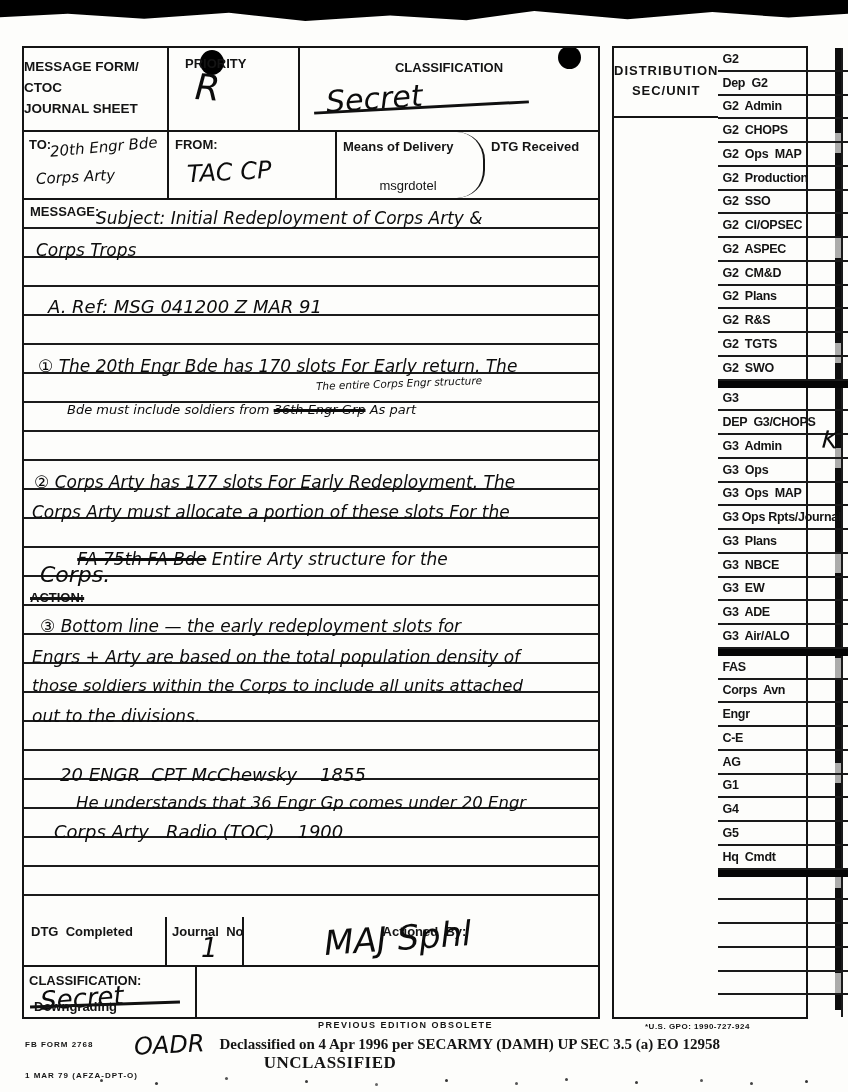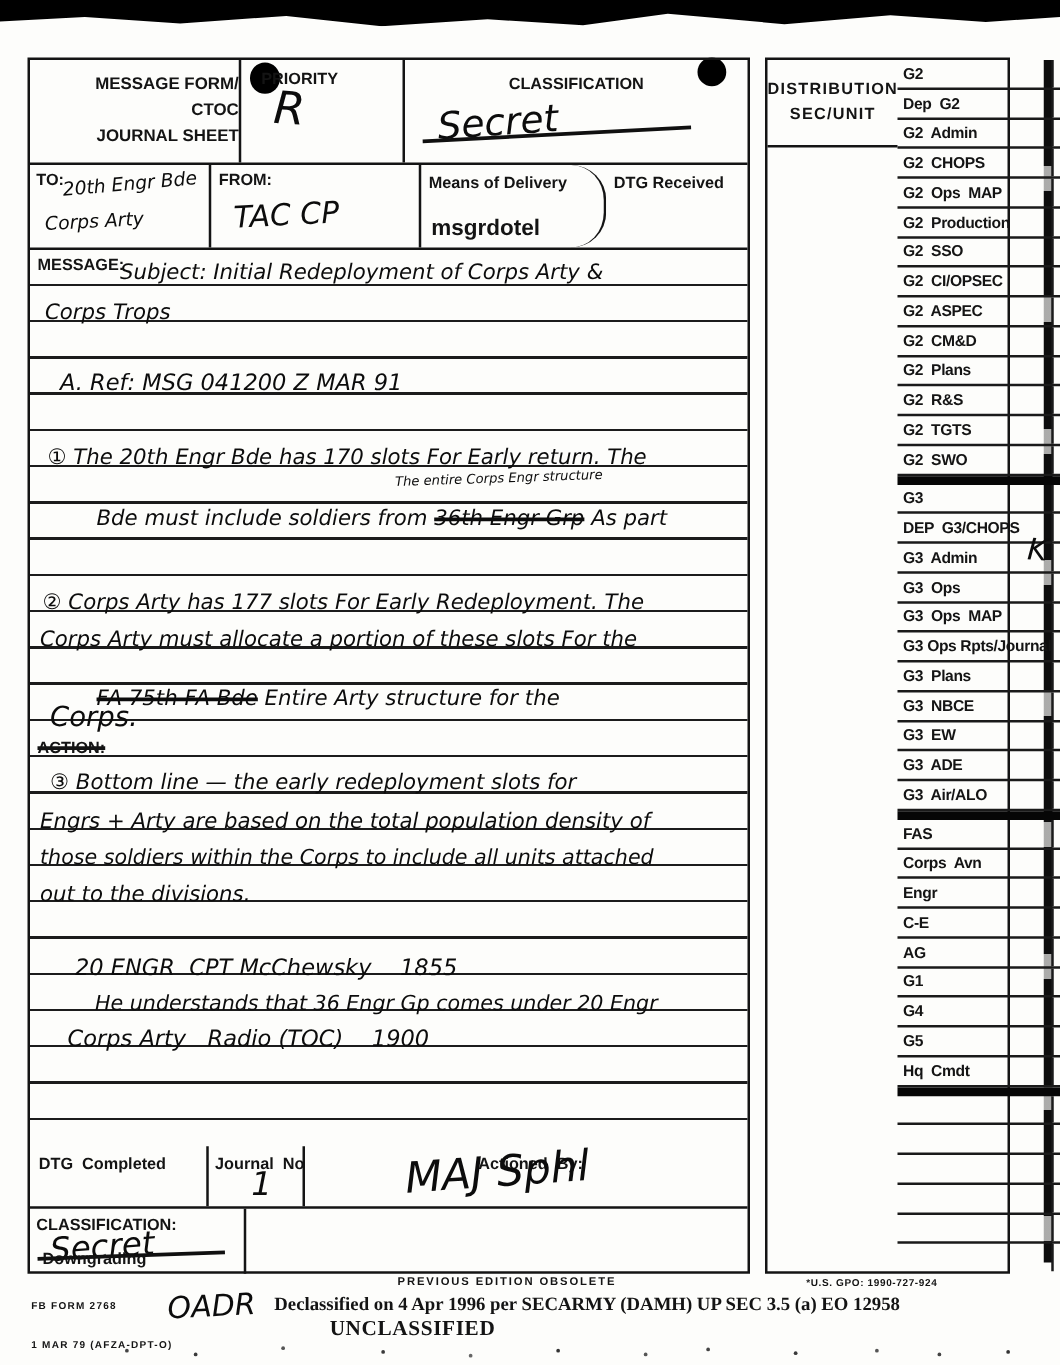--- a/index.html
+++ b/index.html
@@ -29,29 +29,29 @@
   
   .form-main {
     position: absolute; left: 22px; top: 46px; width: 578px; height: 973px;
     border: 2.5px solid #141414;
   }
   .plabel { font-weight: bold; font-size: 13px; white-space: pre; }
   .row { display: flex; width: 100%; position: absolute; left: 0; }
   .hdr-row { top: 0; height: 84px; border-bottom: 2.5px solid #141414; }
   .cell { position: relative; height: 100%; }
   .br { border-right: 2.5px solid #141414; }
-  .cell-title { width: 145px; text-align: right; padding-top: 9px; font-weight: bold; font-size: 13.5px; line-height: 1.55; margin-left: 24px; }
+  .cell-title { width: 145px; text-align: left; padding-top: 9px; font-weight: bold; font-size: 13.5px; line-height: 1.55; }
   .cell-priority { width: 131px; padding: 6px 0 0 16px; }
   .cell-class { flex: 1; text-align: center; padding-top: 10px; }
   .route-row { top: 84px; height: 68px; border-bottom: 2.5px solid #141414; }
   .cell-to { width: 145px; padding: 3px 0 0 5px; }
   .cell-from { width: 168px; padding: 3px 0 0 6px; }
   .cell-means { width: 148px; padding: 5px 0 0 6px; border-radius: 28px; }
   .cell-dtgr { flex: 1; padding: 5px 0 0 6px; }
-  .means-opts { position: absolute; left: 8px; right: 12px; bottom: 5px; display: flex; justify-content: flex-start; font-weight: 700; font-size: 18px; }
+  .means-opts { position: absolute; left: 8px; right: 12px; bottom: 5px; display: flex; justify-content: center; font-weight: 400; font-size: 13px; }
   .msg-area {
     position: absolute; left: 0; top: 152px; width: 100%; height: 717px;
     background-image: repeating-linear-gradient(to bottom, transparent 0 27px, #1c1c1c 27px 29px);
   }
   .msg-label { position: absolute; left: 6px; top: 4px; }
   .dtg-row { top: 869px; height: 50px; border-bottom: 2.5px solid #141414; }
   .cell-dtgc { width: 143px; padding: 5px 0 0 7px; }
   .cell-journal { width: 77px; padding: 5px 0 0 5px; }
   .cell-actioned { flex: 1; padding: 5px 0 15px 7px; text-align: center; }
   .class-row { top: 919px; height: 51.5px; flex-direction: column; }
@@ -144,21 +144,21 @@
 
     <div class="msg-area">
       <span class="plabel msg-label">MESSAGE:</span>
 
       <span class="hw" style="left:72px; top:10px; font-size:17px;">Subject: Initial Redeployment of Corps Arty &amp;</span>
       <span class="hw" style="left:12px; top:42px; font-size:17px;">Corps Trops</span>
       <span class="hw" style="left:24px; top:98px; font-size:18px;">A. Ref: MSG 041200 Z MAR 91</span>
 
       <span class="hw" style="left:14px; top:158px; font-size:17px;">① The 20th Engr Bde has 170 slots For Early return. The</span>
       <span class="hw insert-note" style="left:292px; top:178px; transform:rotate(-2deg);">The entire Corps Engr structure</span>
-      <div class="hw" style="left:10px; top:190px; font-size:17px;">
+      <div class="hw" style="left:10px; top:190px; font-size:13px;">
         <span>Bde must include soldiers from </span><span class="xout">36th Engr Grp</span><span> As part</span>
       </div>
 
       <span class="hw" style="left:10px; top:274px; font-size:17px;">② Corps Arty has 177 slots For Early Redeployment. The</span>
       <span class="hw" style="left:8px; top:304px; font-size:17px;">Corps Arty must allocate a portion of these slots For the</span>
       <div class="hw" style="left:10px; top:334px; font-size:17px;">
         <span class="xout">FA 75th FA Bde</span><span> Entire Arty structure for the</span>
       </div>
       <span class="hw" style="left:16px; top:364px; font-size:22px;">Corps.</span>
 

